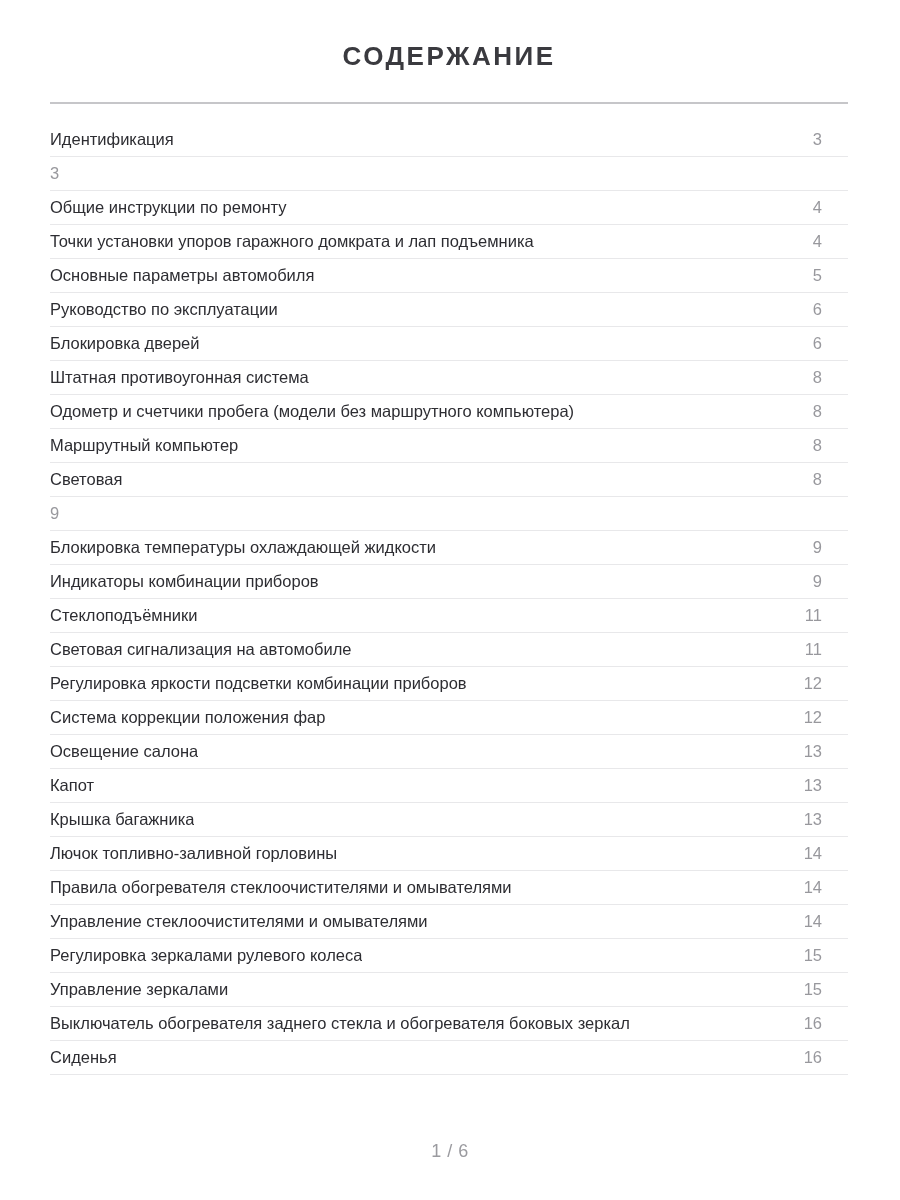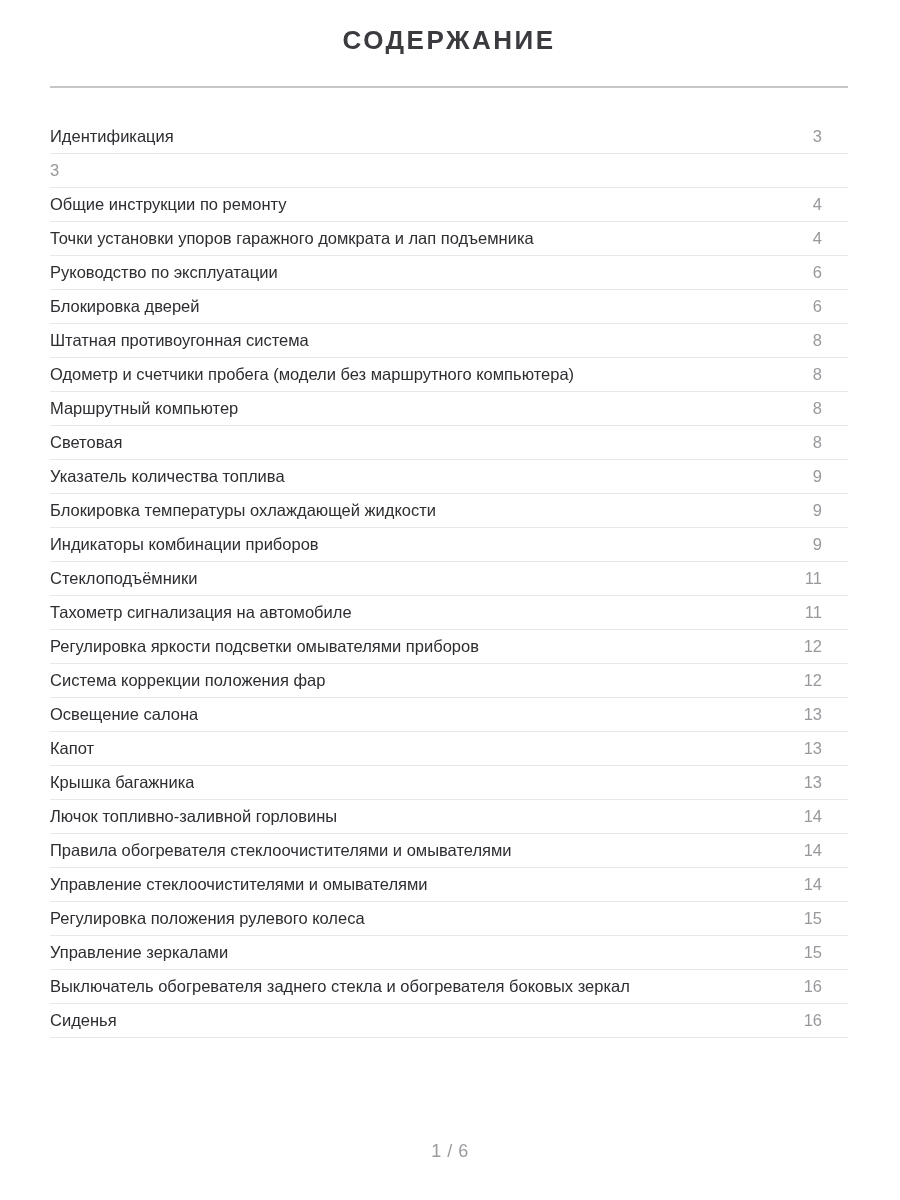--- a/index.html
+++ b/index.html
@@ -11,39 +11,39 @@
     width: 900px;
     height: 1200px;
     position: relative;
     overflow: hidden;
     font-family: "Liberation Sans", sans-serif;
     -webkit-font-smoothing: antialiased;
   }
   .page {
     width: 798px;
     margin-left: 50px;
-    padding-top: 24px;
+    padding-top: 40px;
     position: relative;
   }
   h1.doc-title {
     margin: 0;
     font-size: 26px;
     line-height: 32px;
     font-weight: 700;
     letter-spacing: 2.5px;
     text-align: center;
     color: var(--heading-color, #3a3a3f);
   }
   .title-rule {
     margin-top: 30px;
     height: 2px;
     background: var(--rule-color, #c6c6c9);
   }
   .toc-list {
-    margin-top: 32px;
+    margin-top: 19px;
     text-align: right;
   }
   .toc-row {
     height: 33px;
     border-bottom: 1px solid var(--divider-color, #e8e8ea);
     display: flex;
     align-items: center;
     justify-content: space-between;
   }
   .toc-label {
@@ -90,20 +90,24 @@
   <div class="toc-row">
     <span class="toc-label">Общие инструкции по ремонту</span>
     <span class="toc-page-num">4</span>
   </div>
 
   <div class="toc-row">
     <span class="toc-label">Точки установки упоров гаражного домкрата и лап подъемника</span>
     <span class="toc-page-num">4</span>
   </div>
 
+  <div class="toc-row">
+    <span class="toc-label">Основные параметры автомобиля</span>
+    <span class="toc-page-num">5</span>
+  </div>
 
   <div class="toc-row">
     <span class="toc-label">Руководство по эксплуатации</span>
     <span class="toc-page-num">6</span>
   </div>
 
   <div class="toc-row">
     <span class="toc-label">Блокировка дверей</span>
     <span class="toc-page-num">6</span>
   </div>
@@ -122,46 +126,45 @@
     <span class="toc-label">Маршрутный компьютер</span>
     <span class="toc-page-num">8</span>
   </div>
 
   <div class="toc-row">
     <span class="toc-label">Световая</span>
     <span class="toc-page-num">8</span>
   </div>
 
   <div class="toc-row">
-    <span class="toc-label">Указатель количества топлива</span>
     <span class="toc-page-num">9</span>
   </div>
 
   <div class="toc-row">
     <span class="toc-label">Блокировка температуры охлаждающей жидкости</span>
     <span class="toc-page-num">9</span>
   </div>
 
   <div class="toc-row">
     <span class="toc-label">Индикаторы комбинации приборов</span>
     <span class="toc-page-num">9</span>
   </div>
 
   <div class="toc-row">
     <span class="toc-label">Стеклоподъёмники</span>
     <span class="toc-page-num">11</span>
   </div>
 
   <div class="toc-row">
-    <span class="toc-label">Тахометр сигнализация на автомобиле</span>
+    <span class="toc-label">Световая сигнализация на автомобиле</span>
     <span class="toc-page-num">11</span>
   </div>
 
   <div class="toc-row">
-    <span class="toc-label">Регулировка яркости подсветки омывателями приборов</span>
+    <span class="toc-label">Регулировка яркости подсветки комбинации приборов</span>
     <span class="toc-page-num">12</span>
   </div>
 
   <div class="toc-row">
     <span class="toc-label">Система коррекции положения фар</span>
     <span class="toc-page-num">12</span>
   </div>
 
   <div class="toc-row">
     <span class="toc-label">Освещение салона</span>
@@ -187,21 +190,21 @@
     <span class="toc-label">Правила обогревателя стеклоочистителями и омывателями</span>
     <span class="toc-page-num">14</span>
   </div>
 
   <div class="toc-row">
     <span class="toc-label">Управление стеклоочистителями и омывателями</span>
     <span class="toc-page-num">14</span>
   </div>
 
   <div class="toc-row">
-    <span class="toc-label">Регулировка положения рулевого колеса</span>
+    <span class="toc-label">Регулировка зеркалами рулевого колеса</span>
     <span class="toc-page-num">15</span>
   </div>
 
   <div class="toc-row">
     <span class="toc-label">Управление зеркалами</span>
     <span class="toc-page-num">15</span>
   </div>
 
   <div class="toc-row">
     <span class="toc-label">Выключатель обогревателя заднего стекла и обогревателя боковых зеркал</span>

